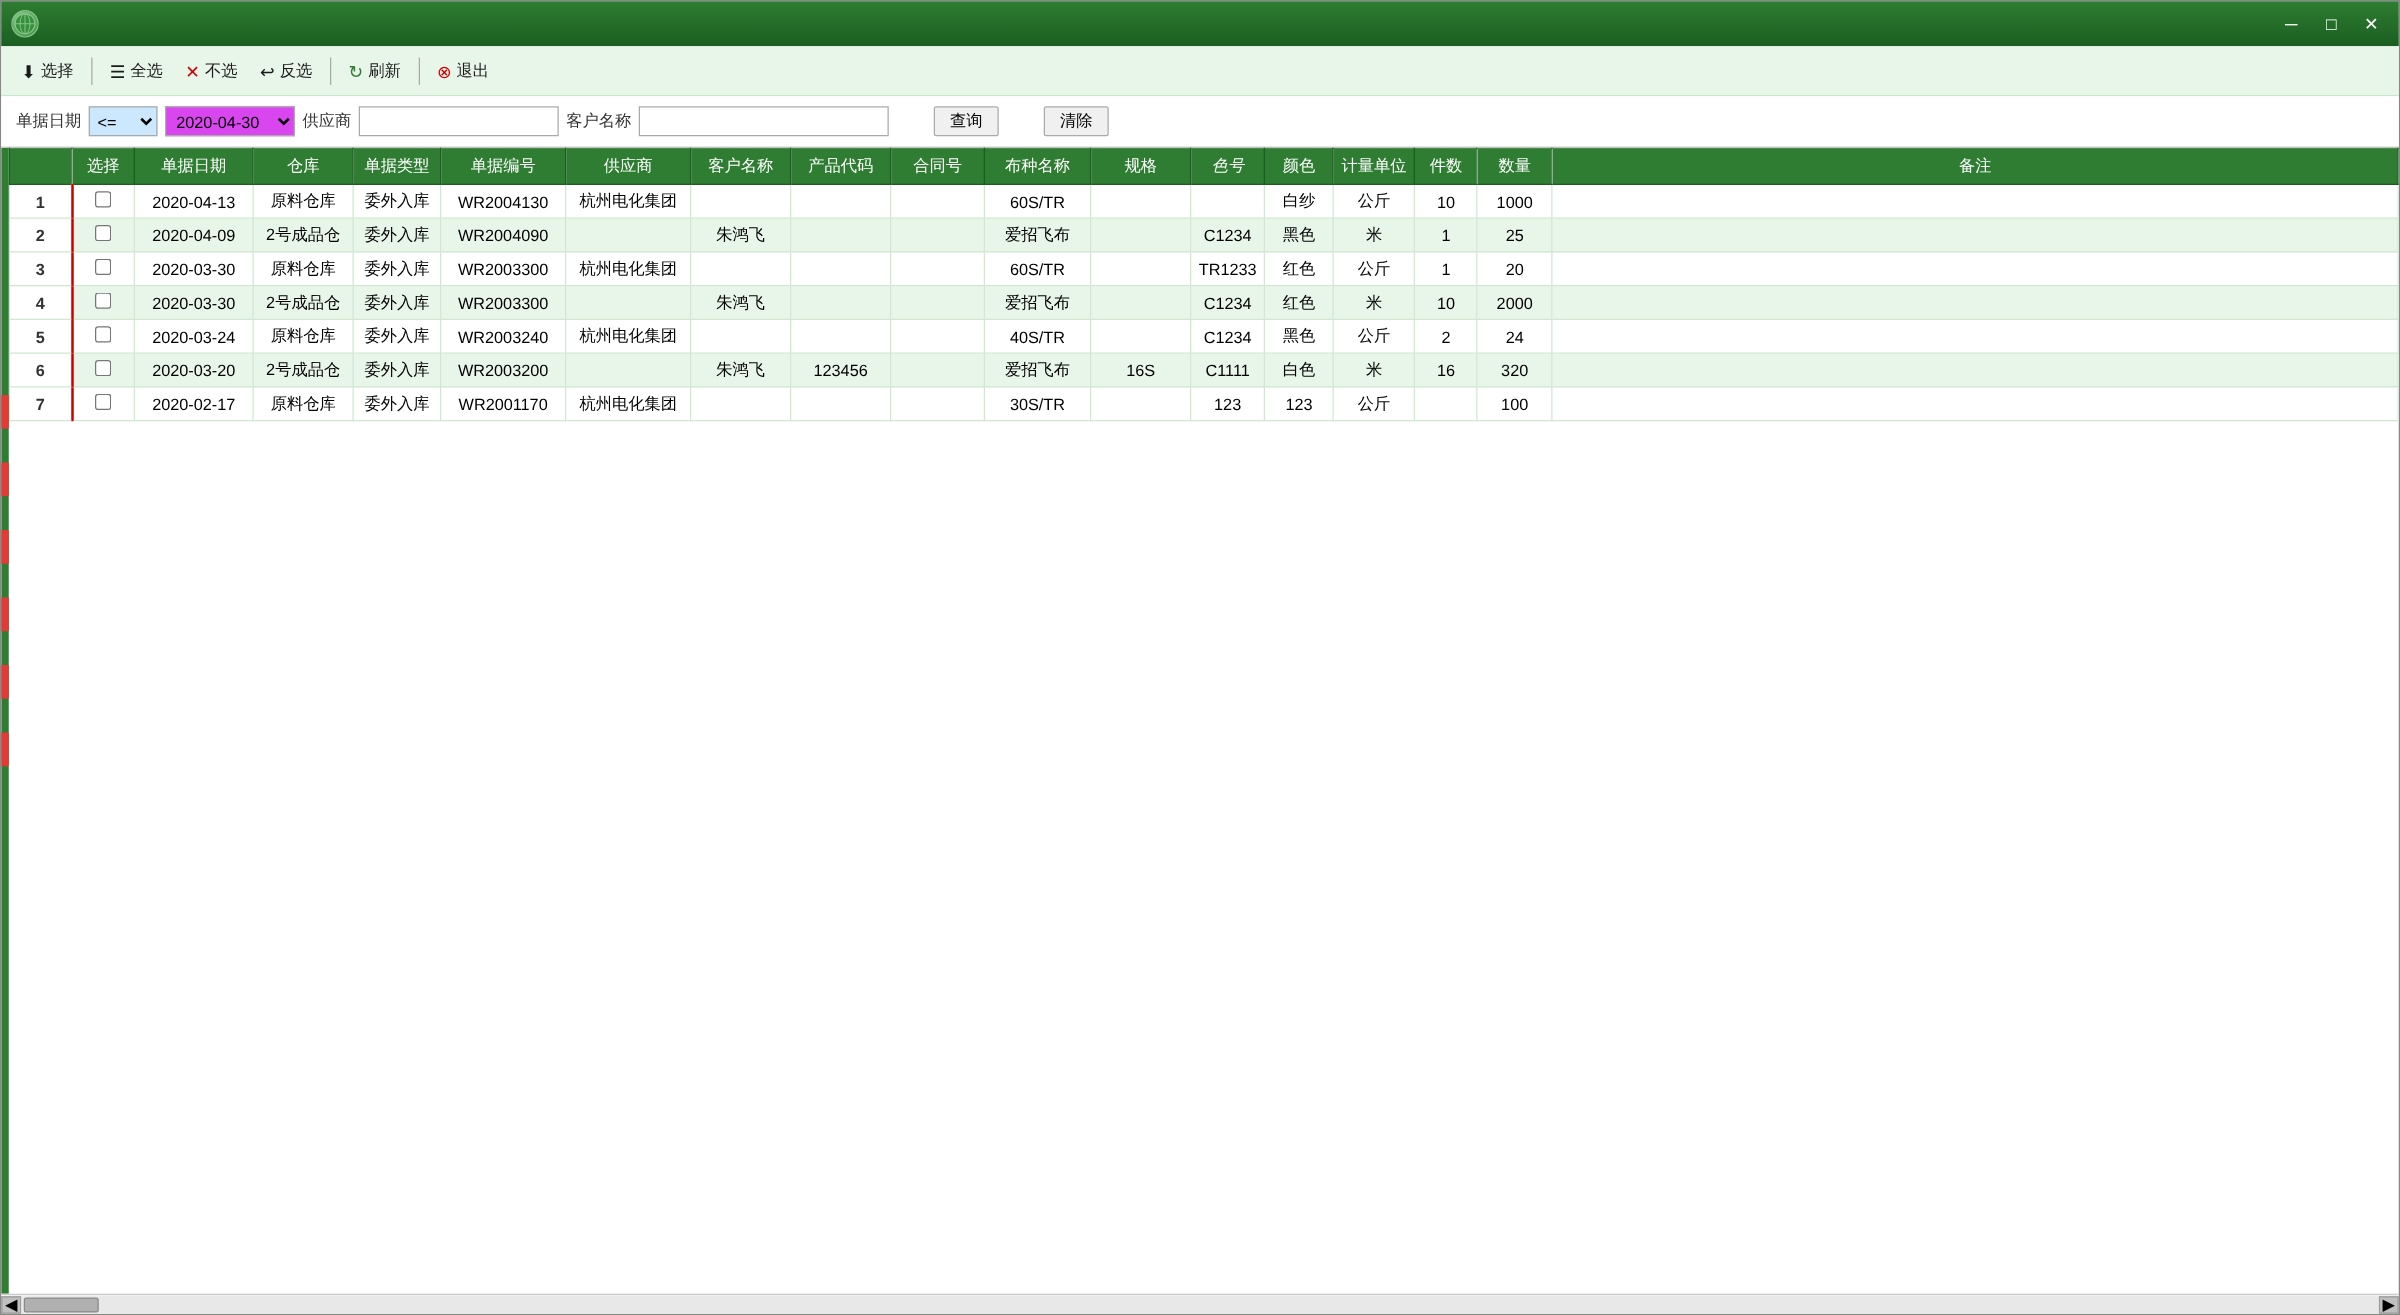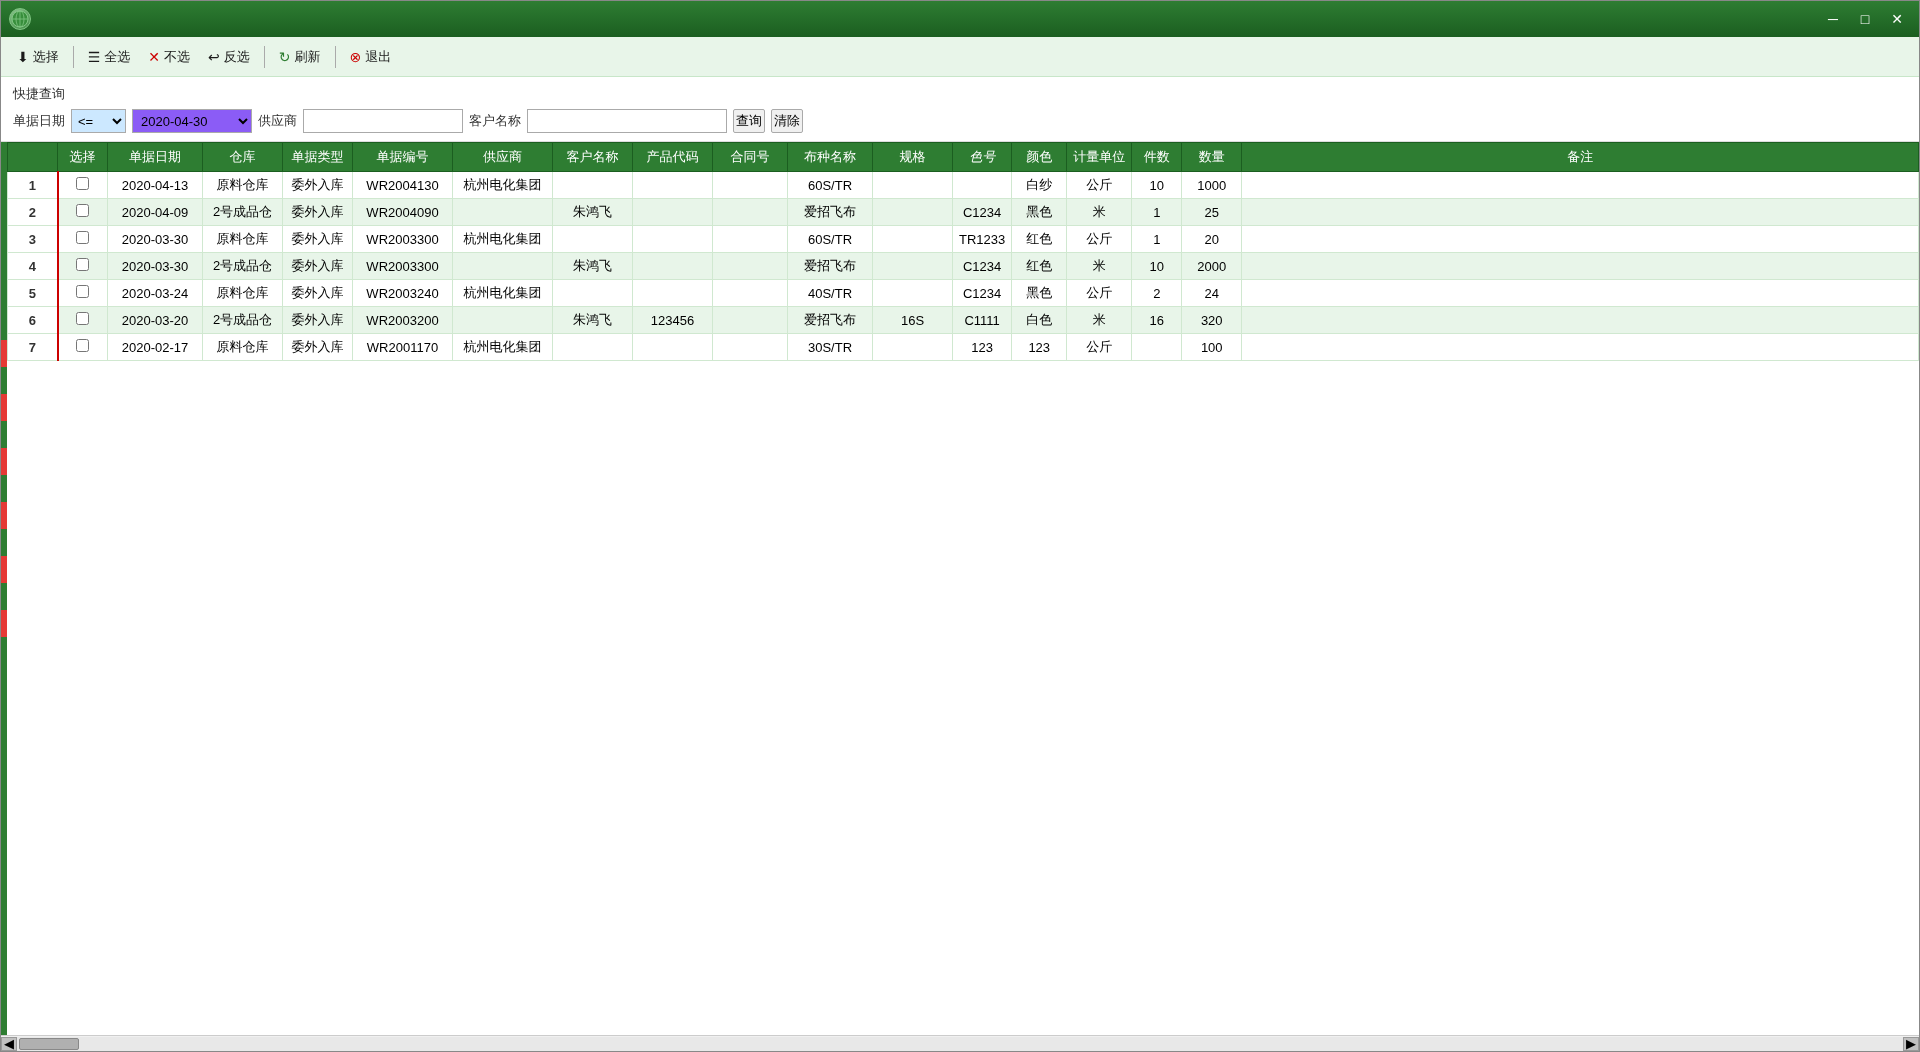--- a/index.html
+++ b/index.html
@@ -23,24 +23,24 @@
     .toolbar-btn { display: flex; align-items: center; gap: 4px; padding: 4px 8px; background: transparent; border: none; cursor: pointer; font-size: 13px; color: #1a1a1a; border-radius: 2px; }
     .toolbar-separator { width: 1px; height: 22px; background: #aaa; margin: 0 4px; }
     .toolbar-icon { font-size: 14px; }
 
     .filter-area { background: #fff; padding: 8px 12px; border-bottom: 1px solid #ddd; flex-shrink: 0; }
     .filter-label-main { font-size: 13px; color: #333; margin-bottom: 6px; }
     .filter-row { display: flex; align-items: center; gap: 6px; }
     .filter-label { font-size: 13px; color: #333; white-space: nowrap; }
     .filter-select { height: 24px; border: 1px solid #aaa; background: #fff; font-size: 13px; padding: 0 2px; }
     .filter-select-op { width: 55px; background: #cce8ff; }
-    .filter-input-date { width: 120px; height: 24px; border: 1px solid #aaa; background: #8b5cf6; font-size: 13px; padding: 0 4px; }
+    .filter-input-date { width: 104px; height: 24px; border: 1px solid #aaa; background: #d946ef; font-size: 13px; padding: 0 4px; }
     .filter-input-text { width: 160px; height: 24px; border: 1px solid #aaa; background: #fff; font-size: 13px; padding: 0 4px; }
     .filter-input-customer { width: 200px; height: 24px; border: 1px solid #aaa; background: #fff; font-size: 13px; padding: 0 4px; }
-    .filter-btn { height: 24px; padding: 0 2px; background: #f0f0f0; border: 1px solid #aaa; cursor: pointer; font-size: 13px; border-radius: 2px; }
+    .filter-btn { height: 24px; padding: 0 12px; background: #f0f0f0; border: 1px solid #aaa; cursor: pointer; font-size: 13px; border-radius: 2px; margin-left: 30px; }
 
     .table-container { flex: 1; overflow: auto; position: relative; }
 
     table { border-collapse: collapse; width: 100%; min-width: 1800px; }
     thead tr { background: #2e7d32; color: white; }
     thead th { padding: 5px 6px; border: 1px solid #1b5e20; font-size: 13px; font-weight: normal; text-align: center; white-space: nowrap; position: sticky; top: 0; z-index: 2; }
     tbody tr { background: #fff; }
     tbody tr:nth-child(even) { background: #f1f8f1; }
     tbody td { padding: 4px 6px; border: 1px solid #d0e8d0; font-size: 13px; text-align: center; white-space: nowrap; }
     tbody td.row-num { background: #fff; color: #333; border-right: 2px solid #c00; font-weight: bold; width: 28px; }
@@ -113,21 +113,20 @@
       <span>刷新</span>
     </button>
     <div class="toolbar-separator"></div>
     <button class="toolbar-btn">
       <span class="toolbar-icon" style="color:#c00;">⊗</span>
       <span>退出</span>
     </button>
   </div>
 
   <div class="filter-area">
-    <div class="filter-label-main">快捷查询</div>
     <div class="filter-row">
       <span class="filter-label">单据日期</span>
       <select class="filter-select filter-select-op">
         <option>&lt;=</option>
         <option>&gt;=</option>
         <option>=</option>
         <option>&lt;</option>
         <option>&gt;</option>
       </select>
       <select class="filter-input-date">

